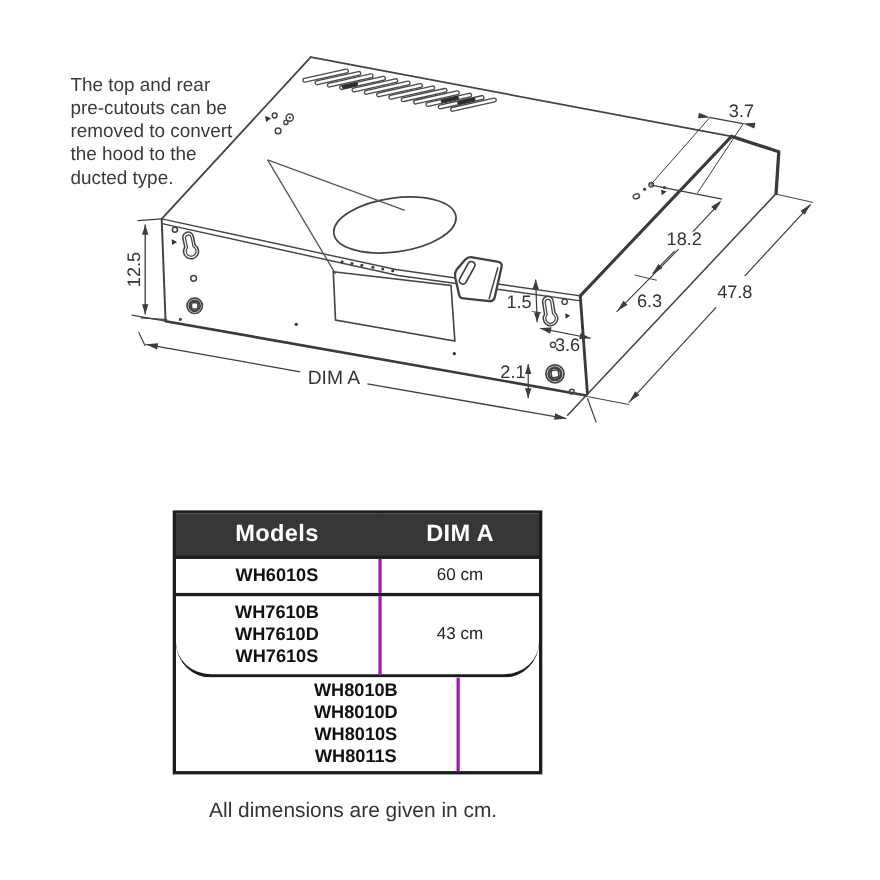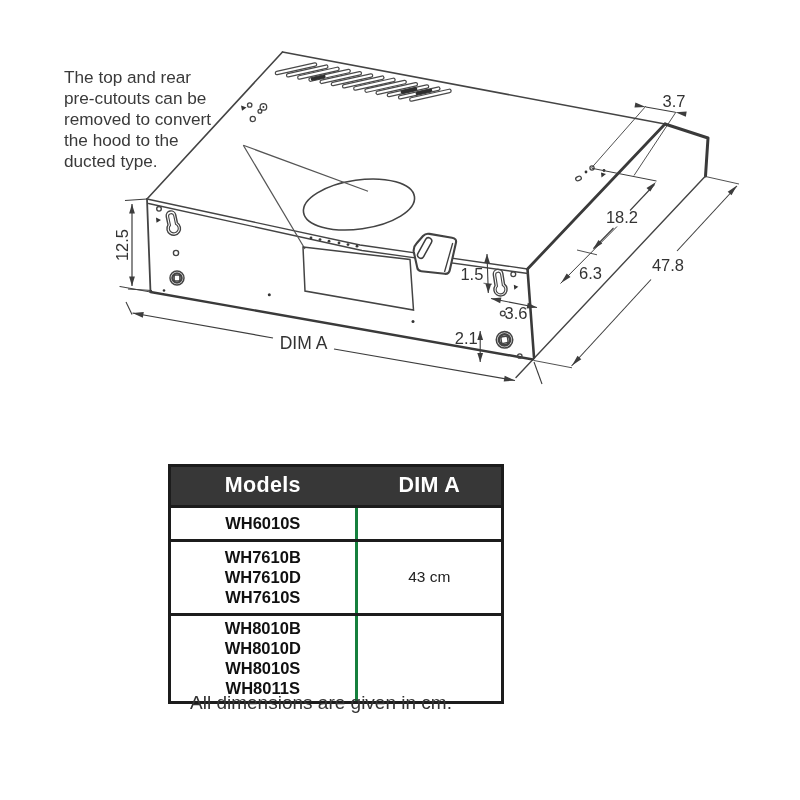--- a/index.html
+++ b/index.html
@@ -1,29 +1,29 @@
 <!DOCTYPE html>
 <html><head>
 <meta charset="utf-8">
 <style>
   html,body{margin:0;padding:0;background:#fff;width:800px;height:800px;overflow:hidden;}
   *{font-family:"Liberation Sans", sans-serif;}
   #stage{position:absolute;left:0;top:0;width:800px;height:800px;}
-  .tbl{position:absolute;left:168px;top:463.5px;width:336px;height:240.5px;box-sizing:border-box;border:3px solid #1c1c1c;background:#fff;}
+  .tbl{position:absolute;left:157px;top:463.5px;width:336px;height:240.5px;box-sizing:border-box;border:3px solid #1c1c1c;background:#fff;}
   .thead{display:flex;height:38px;background:#373737;border-bottom:3px solid #1c1c1c;}
   .thead .c1{width:183.5px;border-right:3px solid #373737;}
   .thead div{color:#fff;font-weight:bold;font-size:21.5px;letter-spacing:0.3px;display:flex;align-items:center;justify-content:center;}
   .thead .c2{flex:1;}
   .row{display:flex;border-bottom:3px solid #1c1c1c;}
-  .row:last-child{border-bottom:none;}
-  .c1{width:183.5px;border-right:3px solid #15803d;display:flex;flex-direction:column;align-items:center;justify-content:center;}
+  .row:last-child{border-bottom:none;justify-content:center;}
+  .c1{width:183.5px;border-right:3px solid #a21caf;display:flex;flex-direction:column;align-items:center;justify-content:center;}
   .c2{flex:1;display:flex;align-items:center;justify-content:center;}
   .mdl{font-weight:bold;font-size:16.5px;color:#111;line-height:20px;}
   .val{font-size:15.5px;color:#222;}
-  .caption{position:absolute;left:140px;top:692px;width:362px;text-align:center;font-size:19px;color:#333;}
+  .caption{position:absolute;left:140px;top:727px;width:362px;text-align:center;font-size:19px;color:#333;}
 </style>
 </head>
 <body>
 <div id="stage">
 <svg width="800" height="800" viewBox="0 0 800 800">
 <g fill="none" stroke="#444" stroke-linecap="round" stroke-linejoin="round">
 
   <path d="M282.5,52 L665,124" stroke-width="1.6"></path>
   <path d="M665,124 L708,138 L705.5,176" stroke-width="3" stroke="#3a3a3a"></path>
   <path d="M705.5,176 L516,377.5" stroke-width="1.4"></path>
@@ -216,22 +216,25 @@
 </svg>
 <div class="tbl">
   <div class="thead">
         <div class="c1">Models</div>
         <div class="c2">DIM A</div>
       </div>
   <div class="row" style="height:31px;">
         <div class="c1">
           <div class="mdl">WH6010S</div>
         </div>
-      </div>
-  <div class="row" style="height:71px;">
+        <div class="c2">
+          <div class="val">60 cm</div>
+        </div>
+      </div>
+  <div class="row" style="height:71px;border-radius:32px;">
         <div class="c1">
           <div class="mdl">WH7610B</div>
           <div class="mdl">WH7610D</div>
           <div class="mdl">WH7610S</div>
         </div>
         <div class="c2">
           <div class="val">43 cm</div>
         </div>
       </div>
   <div class="row" style="height:85.5px;">

